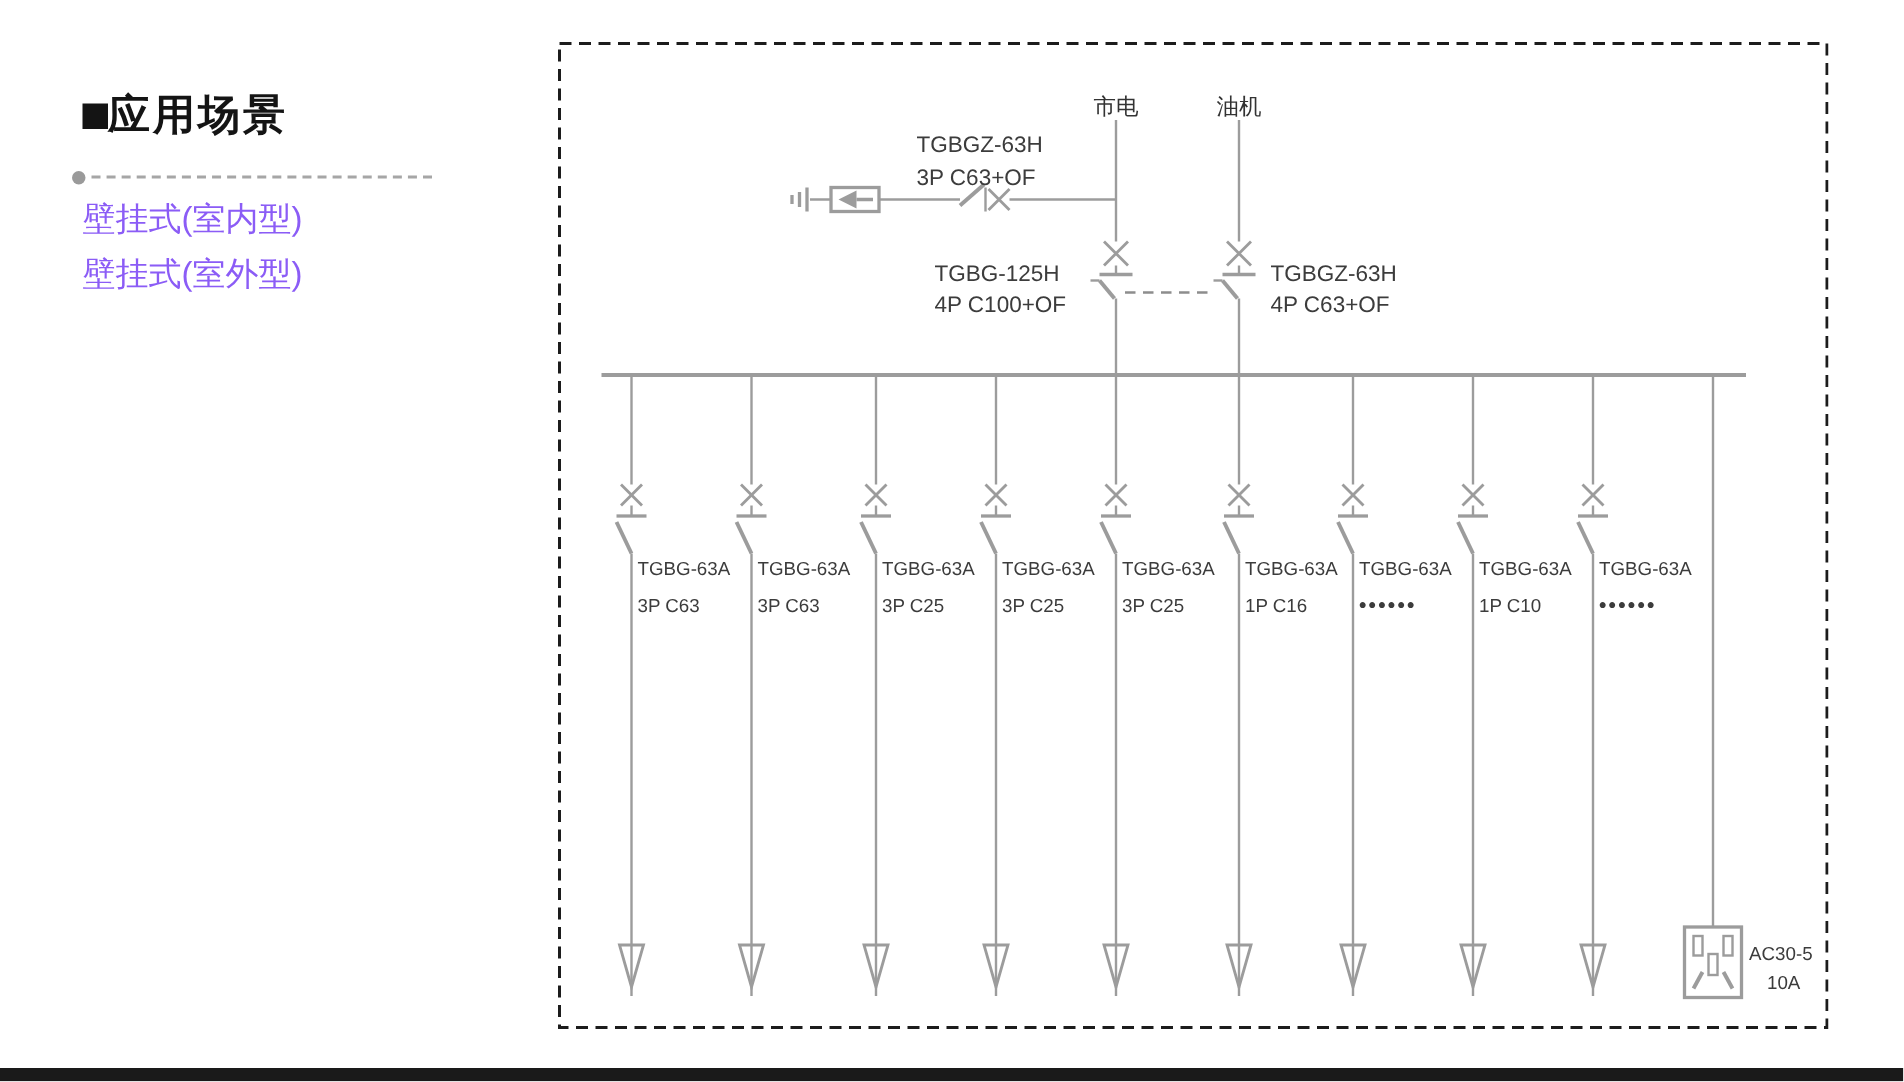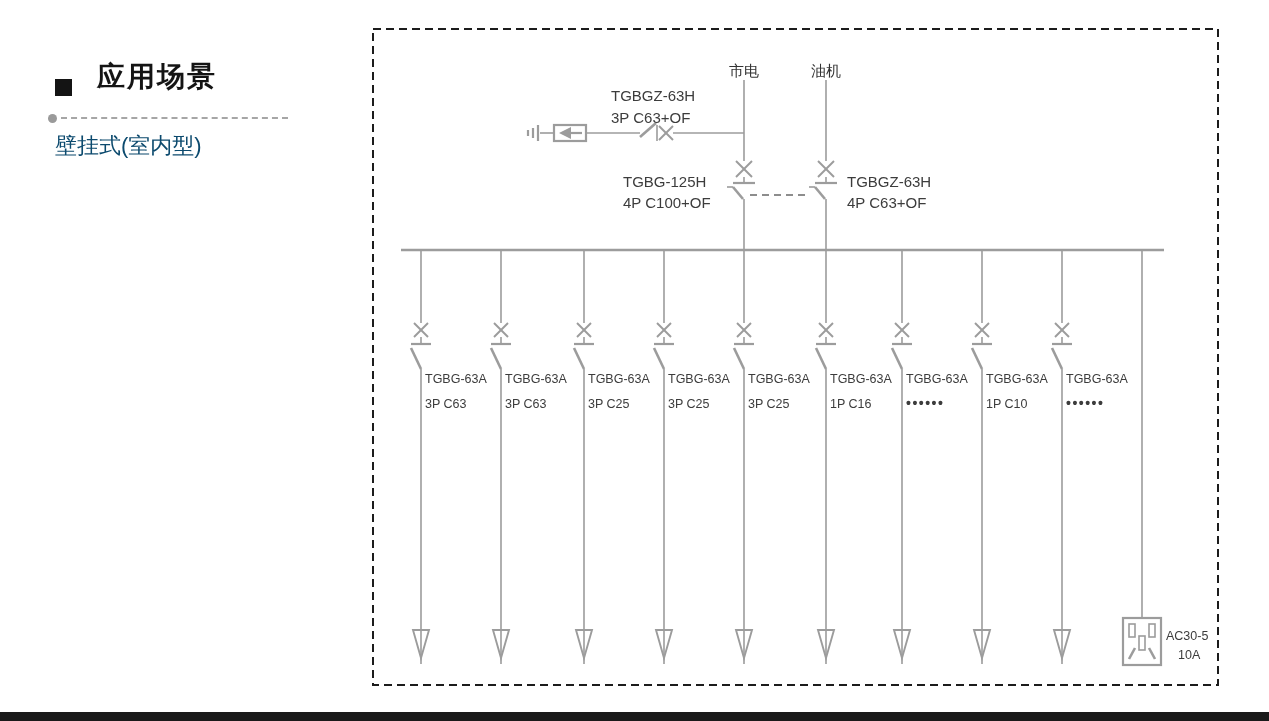--- a/index.html
+++ b/index.html
@@ -2,27 +2,27 @@
 <html style="--line: #9c9c9c; --label: #3c3c3c; --border: #1c1c1c; --bar: #1a1a1a;"><head>
 <meta charset="utf-8">
 <style>
   html,body{margin:0;padding:0;background:#fff;}
   .page{
     position:relative;width:1269px;height:721px;background:#ffffff;
     font-family:"Liberation Sans",sans-serif;overflow:hidden;
   }
   
   .left-panel{position:absolute;left:55px;top:58px;width:280px;}
-  .title-row{display:flex;align-items:flex-end;gap:25px;margin:0 0 18px 0;}
+  .title-row{display:flex;align-items:center;gap:0;margin:0 0 18px 0;}
   .bullet{width:17px;height:17px;background:#141414;display:inline-block;flex:0 0 auto;}
   .title-text{font-size:28px;font-weight:bold;color:#141414;letter-spacing:2px;}
   .sep{position:relative;height:10px;margin:0 0 10px -7px;width:240px;}
   .sep .dot{position:absolute;left:0;top:0;width:9px;height:9px;border-radius:50%;background:#9a9a9a;}
   .sep .dash-line{position:absolute;left:13px;right:0;top:3px;border-top:2px dashed #a6a6a6;}
-  .scenario-item{margin:0 0 13px 0;font-size:22px;color:#0c4a6e;line-height:24px;}
+  .scenario-item{margin:0 0 13px 0;font-size:22px;color:#8b5cf6;line-height:24px;}
   
   .diagram-box{position:absolute;left:372px;top:28px;width:847px;height:658px;}
   .diagram-box svg{display:block;}
   svg line,svg path,svg rect,svg polyline{vector-effect:none;}
   .ln{stroke:var(--line,#9c9c9c);stroke-width:1.6;fill:none;}
   .ln2{stroke:var(--line,#9c9c9c);stroke-width:2.2;fill:none;}
   .blade{stroke:var(--line,#9c9c9c);stroke-width:2.6;fill:none;}
   .bus{stroke:var(--line,#9c9c9c);stroke-width:2.6;fill:none;}
   .xmark{stroke:var(--line,#9c9c9c);stroke-width:1.9;fill:none;}
   .dashed{stroke:#8d8d8d;stroke-width:1.8;stroke-dasharray:7 5;fill:none;}
@@ -43,20 +43,21 @@
   <section class="left-panel">
     <h2 class="title-row">
       <span class="bullet"></span>
       <span class="title-text">应用场景</span>
     </h2>
     <div class="sep">
       <span class="dot"></span>
       <span class="dash-line"></span>
     </div>
     <p class="scenario-item">壁挂式(室内型)</p>
+    <p class="scenario-item">壁挂式(室外型)</p>
   </section>
 
   <div class="diagram-box">
     <svg width="847" height="658" viewBox="0 0 847 658">
       <defs>
 
         <g id="feed-sym">
           <line class="ln" x1="0" y1="52" x2="0" y2="133"></line>
           <line class="xmark" x1="-8" y1="133" x2="8" y2="149"></line>
           <line class="xmark" x1="8" y1="133" x2="-8" y2="149"></line>

